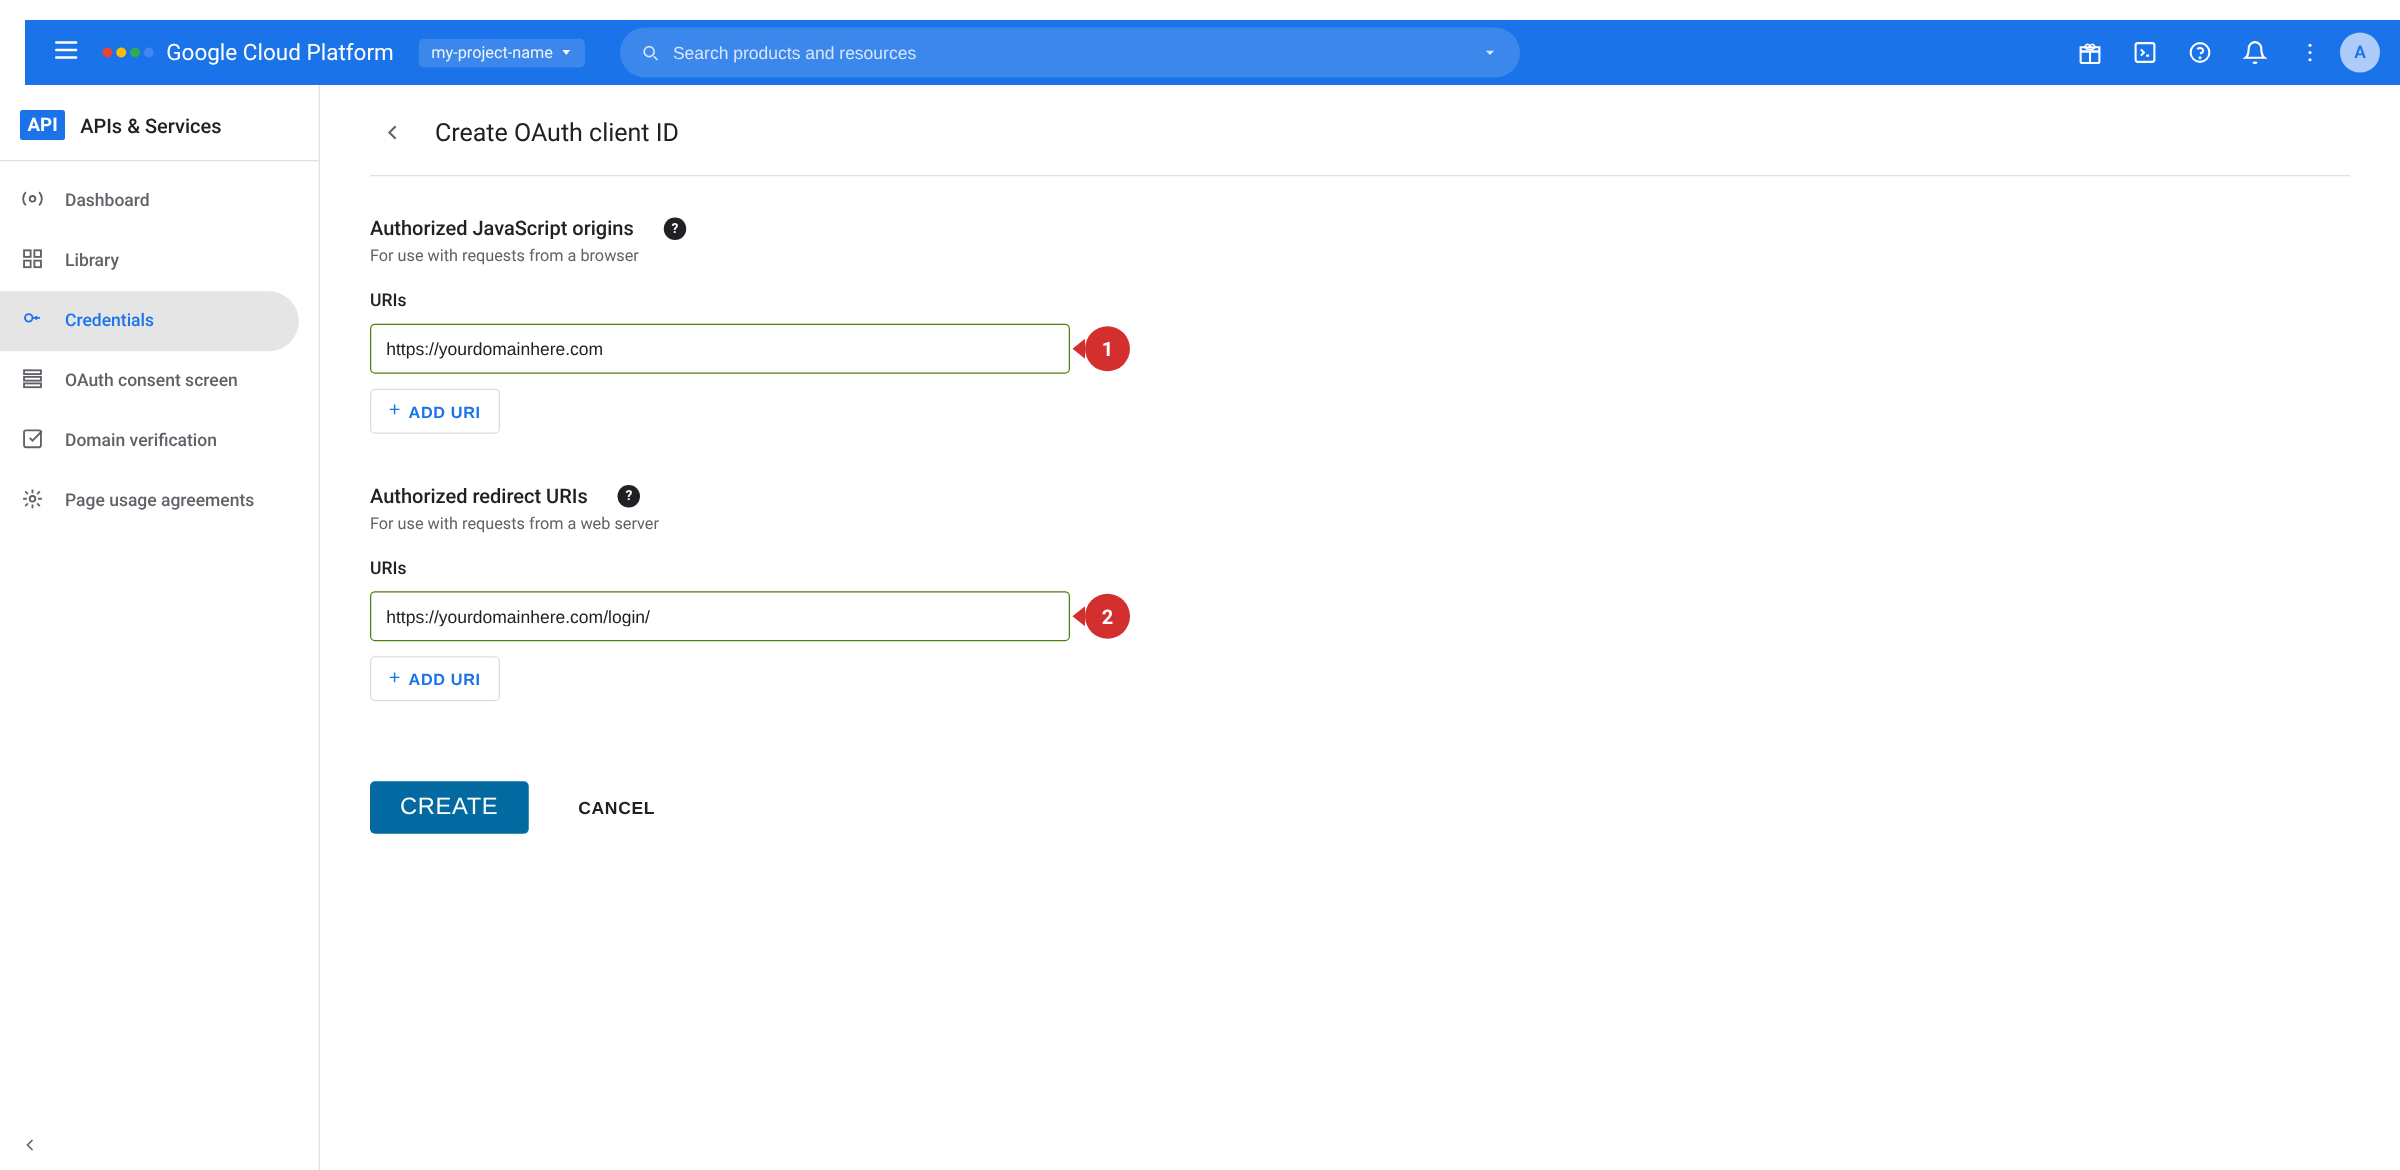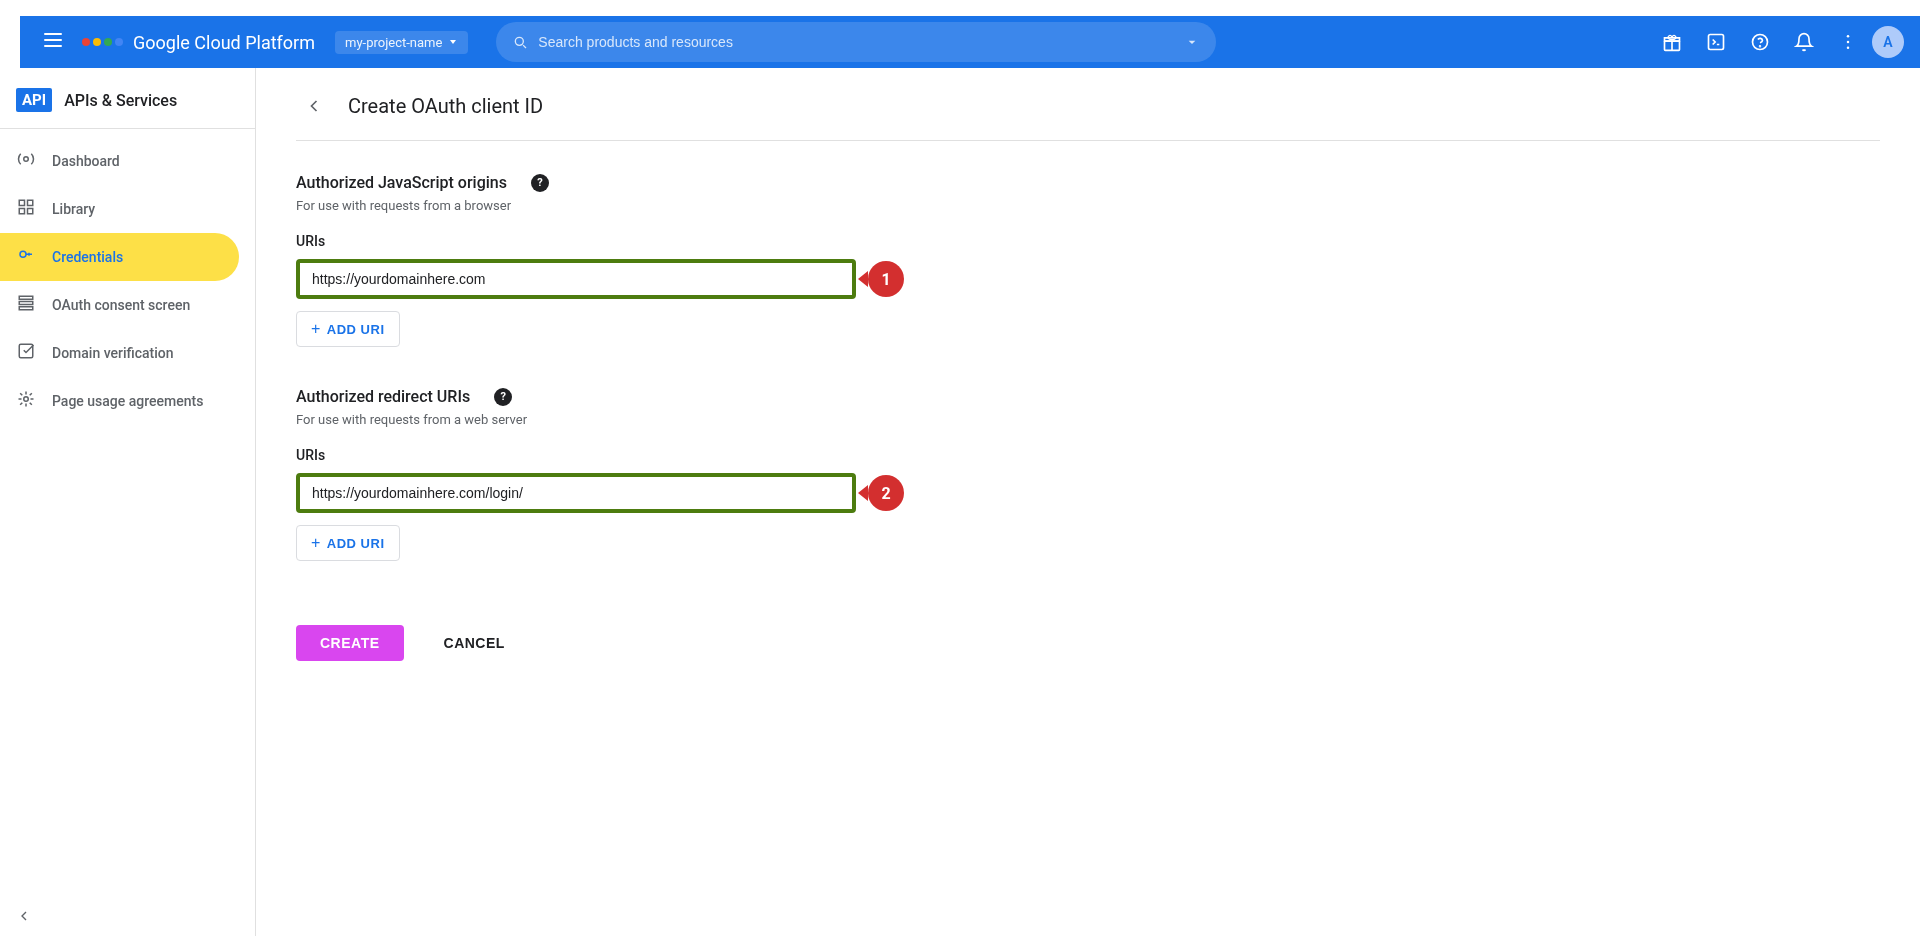--- a/index.html
+++ b/index.html
@@ -62,21 +62,21 @@
     }
     .sidebar-title { font-size: 16px; font-weight: 500; color: #202124; }
     .sidebar-nav { padding: 8px 0; flex: 1; }
     .sidebar-item {
       display: flex; align-items: center; gap: 16px;
       padding: 0 16px; height: 48px; cursor: pointer;
       color: #5f6368; font-size: 14px; font-weight: 500;
       border-radius: 0 24px 24px 0;
       margin-right: 16px;
     }
-    .sidebar-item.active { background: #fde047; color: #1a73e8; }
+    .sidebar-item.active { background: #e5e5e5; color: #1a73e8; }
     .sidebar-item.active .sidebar-item-icon { color: #1a73e8; }
     .sidebar-item-icon { font-size: 18px; width: 20px; text-align: center; color: #5f6368; }
     .sidebar-collapse-btn {
       padding: 12px 16px; color: #5f6368; cursor: pointer;
       display: flex; align-items: center; font-size: 13px;
     }
 
     
     .main-content { flex: 1; padding: 24px 40px; overflow-y: auto; background: #fff; }
     .page-header { display: flex; align-items: center; gap: 16px; margin-bottom: 32px; padding-bottom: 16px; border-bottom: 1px solid #e0e0e0; }
@@ -93,21 +93,21 @@
       font-size: 11px; font-weight: 700;
       display: inline-flex; align-items: center; justify-content: center;
       cursor: pointer;
     }
     .uris-label { font-size: 14px; font-weight: 500; color: #202124; margin-bottom: 10px; }
 
     
     .uri-row { display: flex; align-items: center; gap: 12px; margin-bottom: 12px; }
     .uri-input {
       width: 560px; height: 40px;
-      border: 4px solid #4d7c0f; border-radius: 4px;
+      border: 1px solid #4d7c0f; border-radius: 4px;
       padding: 0 12px; font-size: 14px; color: #202124;
       outline: none;
     }
 
     
     .callout-badge {
       width: 36px; height: 36px; border-radius: 50%;
       background: #d32f2f; color: #fff;
       font-size: 16px; font-weight: 700;
       display: flex; align-items: center; justify-content: center;
@@ -129,23 +129,23 @@
       color: #1a73e8; font-size: 13px; font-weight: 600;
       border: 1px solid #dadce0; border-radius: 4px;
       padding: 8px 14px; cursor: pointer; background: #fff;
       letter-spacing: 0.5px;
     }
     .add-uri-plus { font-size: 16px; font-weight: 400; }
 
     
     .action-row { display: flex; align-items: center; gap: 16px; margin-top: 16px; padding-top: 24px; }
     .btn-create {
-      background: #d946ef; color: #fff;
+      background: #0369a1; color: #fff;
       border: none; border-radius: 4px;
-      padding: 10px 24px; font-size: 14px; font-weight: 700;
+      padding: 10px 24px; font-size: 19px; font-weight: 400;
       cursor: pointer; letter-spacing: 0.5px;
       text-transform: uppercase;
     }
     .btn-cancel {
       background: transparent; color: #202124;
       border: none;
       padding: 10px 24px; font-size: 14px; font-weight: 600;
       cursor: pointer; letter-spacing: 0.5px;
       text-transform: uppercase;
     }

